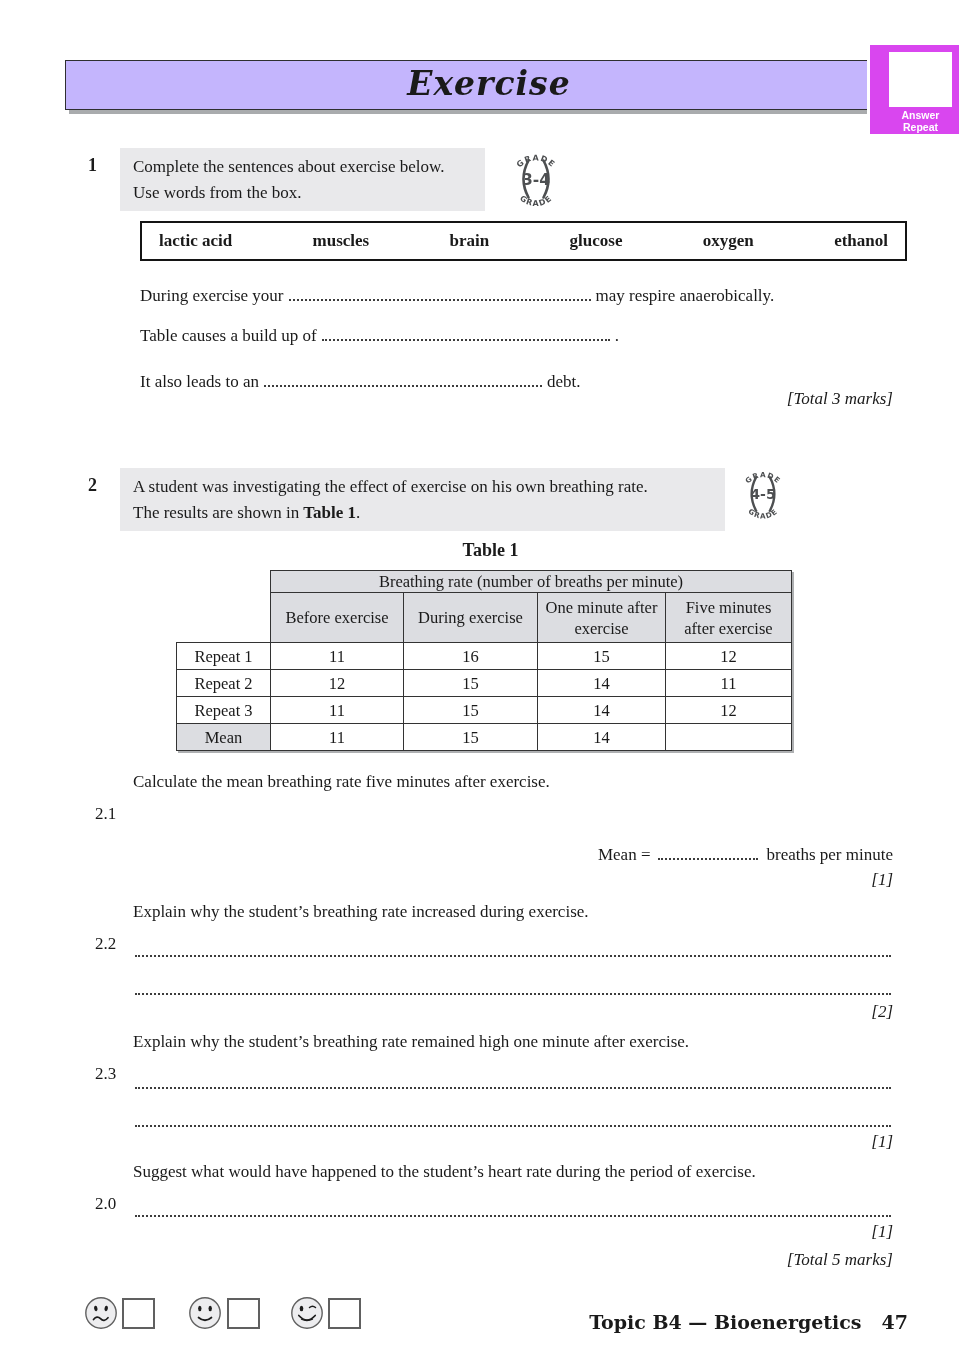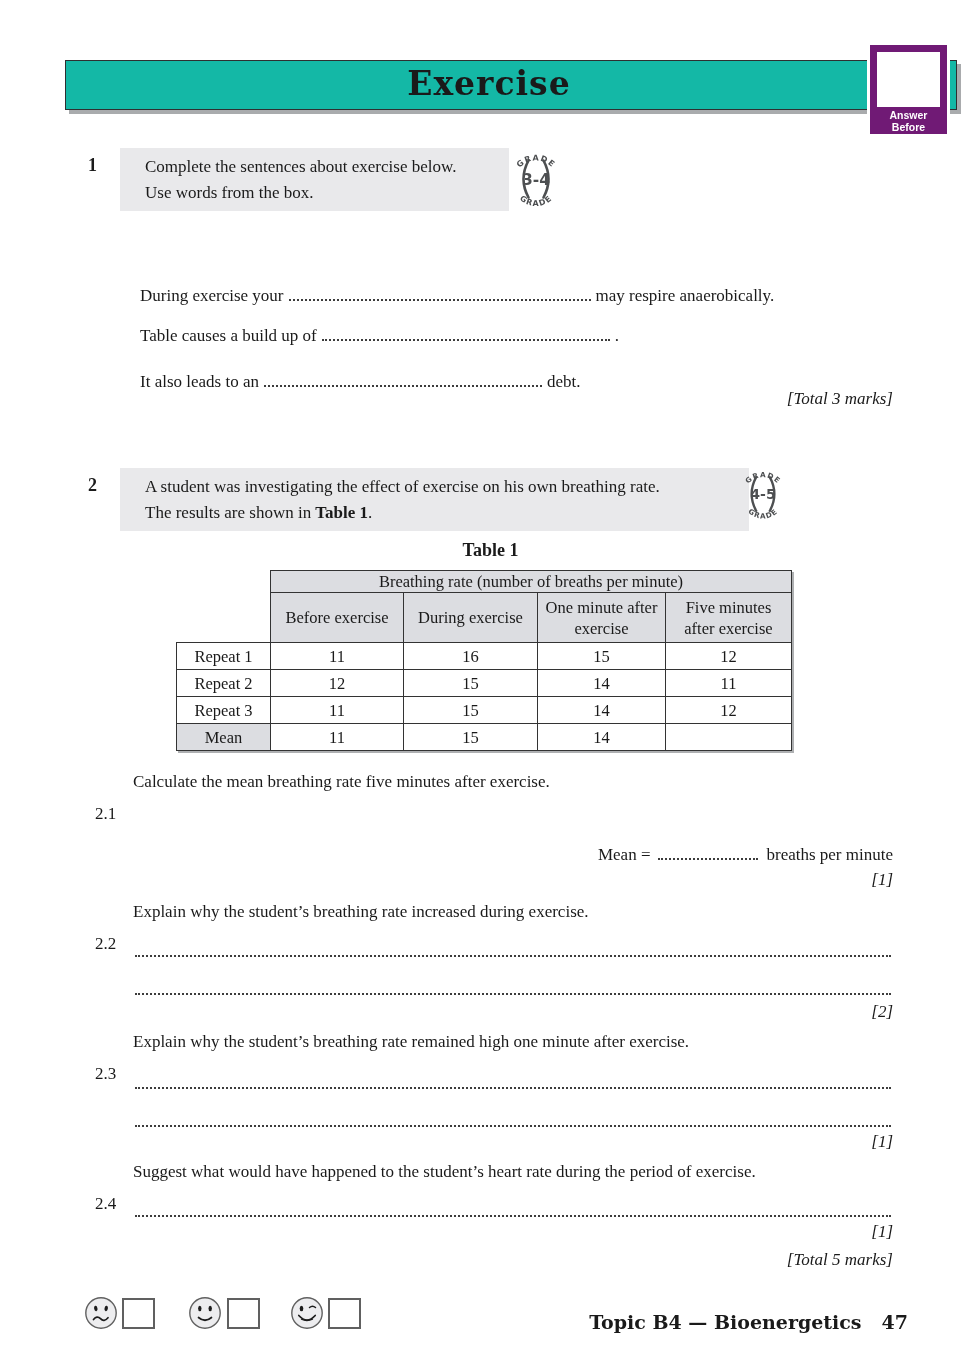--- a/index.html
+++ b/index.html
@@ -1,34 +1,34 @@
 <!DOCTYPE html>
 <html><head>
 <meta charset="utf-8">
 <style>
   html,body{margin:0;padding:0;background:#ffffff;}
   .page{position:relative;width:961px;height:1360px;background:#fff;overflow:hidden;
         font-family:"Liberation Serif",serif;color:#1a1a1a;}
   .abs{position:absolute;}
 
   
-  .band{background:#14b8a6;border:1px solid #2f2f31;box-shadow:4px 4px 0 #a9abad;}
+  .band{background:#c4b5fd;border:1px solid #2f2f31;box-shadow:4px 4px 0 #a9abad;font-style:italic;}
   .band-title{font-family:"DejaVu Serif",serif;font-weight:bold;font-size:33px;
               letter-spacing:1px;text-align:center;line-height:46px;padding-right:44px;}
 
   
-  .ao-badge{background:#701a75;border:3px solid #ffffff;}
+  .ao-badge{background:#d946ef;border:3px solid #ffffff;padding-left:12px;}
   .ao-qr{background:#ffffff;width:63px;height:55px;margin:7px auto 0 auto;}
   .ao-label{color:#ffffff;font-family:"Liberation Sans",sans-serif;font-weight:bold;
             font-size:10.5px;line-height:1.12;text-align:center;margin-top:3px;}
 
   
   .qnum{font-weight:bold;font-size:18px;}
   .subnum{font-size:17px;margin-top:32px;}
-  .qbox{background:#e9e9eb;font-size:17px;line-height:1.5;padding:6px 25px;}
+  .qbox{background:#e9e9eb;font-size:17px;line-height:1.5;padding:6px 13px;}
   .qtext{font-size:17px;}
   .wordbox{border:2px solid #141414;display:flex;justify-content:space-between;
            align-items:center;padding:0 17px;font-weight:bold;font-size:17px;background:#fff;}
   .sentence{font-size:17px;white-space:nowrap;}
   .blank{display:inline-block;border-bottom:2px dotted #3c3c3c;height:13px;margin:0 5px;vertical-align:baseline;}
   .marks{font-style:italic;font-size:17px;text-align:right;}
   .answer-line{border-bottom:2.5px dotted #3c3c3c;}
   .boldref{font-weight:bold;margin-left:4px;}
 
   
@@ -52,21 +52,21 @@
 <div class="page">
 
   <div class="abs band" style="left:65px;top:60px;width:890px;height:48px;">
     <div class="band-title">Exercise</div>
   </div>
 
   <div class="abs ao-badge" style="left:867px;top:42px;width:77px;height:89px;">
     <div class="ao-qr"></div>
     <div class="ao-label">
       <div>Answer</div>
-      <div>Before</div>
+      <div>Repeat</div>
     </div>
   </div>
 
   <div class="abs qnum" style="left:88px;top:155px;">1</div>
   <div class="abs qbox" style="left:120px;top:148px;width:339px;">
     <div>Complete the sentences about exercise below.</div>
     <div>Use words from the box.</div>
   </div>
   <svg class="abs" style="left:503px;top:146px;" width="66" height="66" viewBox="0 0 66 66">
     <defs>
@@ -77,20 +77,28 @@
     <path d="M40.5,14.5 Q50.5,33 40.5,51.5" stroke="#4d4f51" stroke-width="2.6" fill="none" stroke-linecap="round"></path>
     <text font-size="8" font-weight="bold" fill="#4d4f51" letter-spacing="1.2">
       <textPath href="#arcT1" startOffset="50%" text-anchor="middle">GRADE</textPath>
     </text>
     <text font-size="8" font-weight="bold" fill="#4d4f51" letter-spacing="1.2">
       <textPath href="#arcB1" startOffset="50%" text-anchor="middle">GRADE</textPath>
     </text>
     <text x="33" y="38.5" text-anchor="middle" font-size="15.5" font-weight="bold" fill="#4d4f51">3-4</text>
   </svg>
 
+  <div class="abs wordbox" style="left:140px;top:221px;width:729px;height:36px;">
+    <span>lactic acid</span>
+    <span>muscles</span>
+    <span>brain</span>
+    <span>glucose</span>
+    <span>oxygen</span>
+    <span>ethanol</span>
+  </div>
 
   <div class="abs sentence" style="left:140px;top:286px;">
     <span>During exercise your</span><span class="blank" style="width:302px;"></span><span>may respire anaerobically.</span>
   </div>
   <div class="abs sentence" style="left:140px;top:326px;">
     <span>Table causes a build up of</span><span class="blank" style="width:288px;"></span><span>.</span>
   </div>
   <div class="abs sentence" style="left:140px;top:372px;">
     <span>It also leads to an</span><span class="blank" style="width:278px;"></span><span>debt.</span>
   </div>
@@ -181,21 +189,21 @@
   <div class="abs answer-line" style="left:135px;top:935px;width:756px;height:20px;"></div>
   <div class="abs answer-line" style="left:135px;top:973px;width:756px;height:20px;"></div>
   <div class="abs marks" style="right:68px;top:1002px;">[2]</div>
 
   <div class="abs subnum" style="left:95px;top:1032px;">2.3</div>
   <div class="abs qtext" style="left:133px;top:1032px;">Explain why the student’s breathing rate remained high one minute after exercise.</div>
   <div class="abs answer-line" style="left:135px;top:1067px;width:756px;height:20px;"></div>
   <div class="abs answer-line" style="left:135px;top:1105px;width:756px;height:20px;"></div>
   <div class="abs marks" style="right:68px;top:1132px;">[1]</div>
 
-  <div class="abs subnum" style="left:95px;top:1162px;">2.4</div>
+  <div class="abs subnum" style="left:95px;top:1162px;">2.0</div>
   <div class="abs qtext" style="left:133px;top:1162px;">Suggest what would have happened to the student’s heart rate during the period of exercise.</div>
   <div class="abs answer-line" style="left:135px;top:1195px;width:756px;height:20px;"></div>
   <div class="abs marks" style="right:68px;top:1222px;">[1]</div>
   <div class="abs marks" style="right:68px;top:1250px;">[Total 5 marks]</div>
 
   <svg class="abs" style="left:84px;top:1296px;" width="34" height="34" viewBox="0 0 34 34">
     <circle cx="17" cy="17" r="15.2" fill="#ededef" stroke="#606060" stroke-width="1.4"></circle>
     <ellipse cx="11.8" cy="12.5" rx="1.7" ry="2.7" fill="#1c1c1c" transform="rotate(-12 11.8 12.5)"></ellipse>
     <ellipse cx="22.2" cy="12.5" rx="1.7" ry="2.7" fill="#1c1c1c" transform="rotate(12 22.2 12.5)"></ellipse>
     <path d="M9.5,23.5 q3.5,-4.5 7,-0.8 q3.5,3.7 7.5,-1" stroke="#1c1c1c" stroke-width="1.7" fill="none" stroke-linecap="round"></path>

